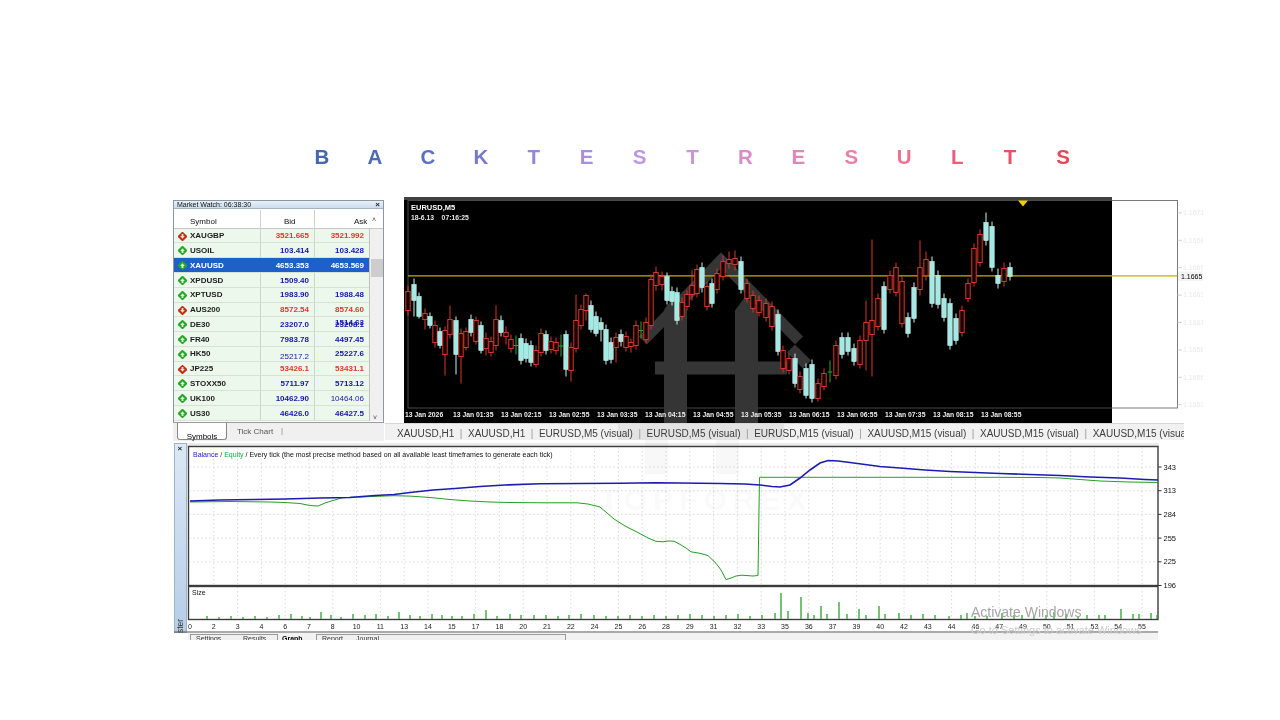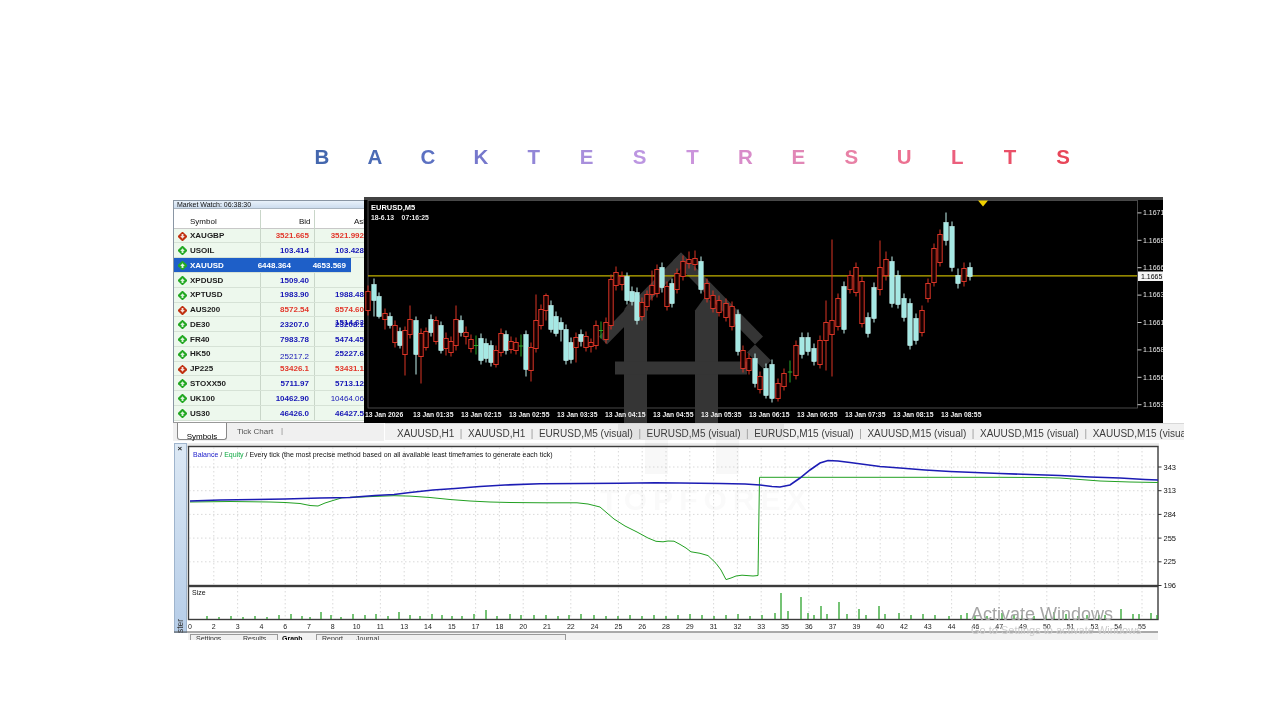--- a/index.html
+++ b/index.html
@@ -25,21 +25,21 @@
 
 <div style="position:absolute;left:173px;top:200px;width:211px;height:240px;
   border:1px solid #8a96a4;background:#fff;font-size:8px;">
   <div style="position:absolute;left:0;top:0;width:100%;height:8px;
     background:linear-gradient(#e8f1fa,#ccdcee);border-bottom:1px solid #a8b4c0;">
     <span style="position:absolute;left:3px;top:0.4px;color:#111;font-size:7px;">Market Watch: 06:38:30</span>
     <span style="position:absolute;right:3px;top:-1px;color:#222;font-size:8px;font-weight:bold;">×</span>
   </div>
   <div style="position:absolute;left:0;top:9px;width:100%;height:18.5px;background:#fff;border-bottom:1px solid #c8c8c8;">
     <span style="position:absolute;left:16px;top:7px;color:#111;">Symbol</span>
-    <span style="position:absolute;left:125px;top:7px;color:#111;">Bid</span>
+    <span style="position:absolute;left:110px;top:7px;color:#111;">Bid</span>
     <span style="position:absolute;left:180px;top:7px;color:#111;">Ask</span>
     <span style="position:absolute;left:198px;top:6px;color:#444;font-size:7px;">˄</span>
   </div>
   <div style="position:absolute;left:0;top:27.7px;width:195px;height:192.3px;background:#edf8ed;"></div>
   <div style="position:absolute;left:86px;top:9px;width:1px;height:211px;background:#c9d6c9;"></div>
   <div style="position:absolute;left:140px;top:9px;width:1px;height:211px;background:#c9d6c9;"></div>
   <div style="position:absolute;left:0;top:27.70px;width:195px;height:14.77px;border-bottom:1px solid #d6e2d6;">
       <svg width="9" height="9" style="position:absolute;left:4px;top:3px" viewBox="0 0 7 7">
         <rect x="0.7" y="0.7" width="5.6" height="5.6" rx="0.8" transform="rotate(45 3.5 3.5)" fill="#c03010"></rect>
         <polygon points="3.5,5.2 1.7,3.1 2.8,3.1 2.8,1.6 4.2,1.6 4.2,3.1 5.3,3.1" fill="rgba(255,255,255,0.85)"></polygon>
@@ -50,27 +50,27 @@
     </div>
     <div style="position:absolute;left:0;top:42.47px;width:195px;height:14.77px;border-bottom:1px solid #d6e2d6;">
       <svg width="9" height="9" style="position:absolute;left:4px;top:3px" viewBox="0 0 7 7">
         <rect x="0.7" y="0.7" width="5.6" height="5.6" rx="0.8" transform="rotate(45 3.5 3.5)" fill="#22a822"></rect>
         <polygon points="3.5,1.8 5.3,3.9 4.2,3.9 4.2,5.4 2.8,5.4 2.8,3.9 1.7,3.9" fill="rgba(255,255,255,0.85)"></polygon>
       </svg>
       <span style="position:absolute;left:16px;top:2.6px;color:#1c1c1c;font-weight:bold;">USOIL</span>
       <span style="position:absolute;right:60px;top:2.6px;color:#1515b5;font-weight:bold;">103.414</span>
       <span style="position:absolute;right:5px;top:2.6px;color:#1515b5;font-weight:bold;">103.428</span>
     </div>
-    <div style="position:absolute;left:0;top:57.24px;width:177px;height:14.77px;background:#1e5fc8;border-bottom:1px solid #d6e2d6;">
+    <div style="position:absolute;left:0;top:57.24px;width:195px;height:14.77px;background:#1e5fc8;border-bottom:1px solid #d6e2d6;">
       <svg width="9" height="9" style="position:absolute;left:4px;top:3px" viewBox="0 0 7 7">
         <rect x="0.7" y="0.7" width="5.6" height="5.6" rx="0.8" transform="rotate(45 3.5 3.5)" fill="#22a822"></rect>
         <polygon points="3.5,1.8 5.3,3.9 4.2,3.9 4.2,5.4 2.8,5.4 2.8,3.9 1.7,3.9" fill="rgba(255,255,255,0.85)"></polygon>
       </svg>
       <span style="position:absolute;left:16px;top:2.6px;color:#fff;font-weight:bold;">XAUUSD</span>
-      <span style="position:absolute;right:60px;top:2.6px;color:#fff;font-weight:bold;">6448.364</span>
+      <span style="position:absolute;right:60px;top:2.6px;color:#fff;font-weight:bold;">4653.353</span>
       <span style="position:absolute;right:5px;top:2.6px;color:#fff;font-weight:bold;">4653.569</span>
     </div>
     <div style="position:absolute;left:0;top:72.01px;width:195px;height:14.77px;border-bottom:1px solid #d6e2d6;">
       <svg width="9" height="9" style="position:absolute;left:4px;top:3px" viewBox="0 0 7 7">
         <rect x="0.7" y="0.7" width="5.6" height="5.6" rx="0.8" transform="rotate(45 3.5 3.5)" fill="#22a822"></rect>
         <polygon points="3.5,1.8 5.3,3.9 4.2,3.9 4.2,5.4 2.8,5.4 2.8,3.9 1.7,3.9" fill="rgba(255,255,255,0.85)"></polygon>
       </svg>
       <span style="position:absolute;left:16px;top:2.6px;color:#1c1c1c;font-weight:bold;">XPDUSD</span>
       <span style="position:absolute;right:60px;top:2.6px;color:#1515b5;font-weight:bold;">1509.40</span>
       <span style="position:absolute;right:5px;top:2.6px;color:#1515b5;font-weight:bold;margin-top:42px;">1514.63</span>
@@ -102,21 +102,21 @@
       <span style="position:absolute;right:60px;top:2.6px;color:#1515b5;font-weight:bold;padding-left:38px;">23207.0</span>
       <span style="position:absolute;right:5px;top:2.6px;color:#1515b5;font-weight:bold;">23208.1</span>
     </div>
     <div style="position:absolute;left:0;top:131.09px;width:195px;height:14.77px;border-bottom:1px solid #d6e2d6;">
       <svg width="9" height="9" style="position:absolute;left:4px;top:3px" viewBox="0 0 7 7">
         <rect x="0.7" y="0.7" width="5.6" height="5.6" rx="0.8" transform="rotate(45 3.5 3.5)" fill="#22a822"></rect>
         <polygon points="3.5,1.8 5.3,3.9 4.2,3.9 4.2,5.4 2.8,5.4 2.8,3.9 1.7,3.9" fill="rgba(255,255,255,0.85)"></polygon>
       </svg>
       <span style="position:absolute;left:16px;top:2.6px;color:#1c1c1c;font-weight:bold;">FR40</span>
       <span style="position:absolute;right:60px;top:2.6px;color:#1515b5;font-weight:bold;">7983.78</span>
-      <span style="position:absolute;right:5px;top:2.6px;color:#1515b5;font-weight:bold;">5474.45</span>
+      <span style="position:absolute;right:5px;top:2.6px;color:#1515b5;font-weight:bold;">4497.45</span>
     </div>
     <div style="position:absolute;left:0;top:145.86px;width:195px;height:14.77px;border-bottom:1px solid #d6e2d6;">
       <svg width="9" height="9" style="position:absolute;left:4px;top:3px" viewBox="0 0 7 7">
         <rect x="0.7" y="0.7" width="5.6" height="5.6" rx="0.8" transform="rotate(45 3.5 3.5)" fill="#22a822"></rect>
         <polygon points="3.5,1.8 5.3,3.9 4.2,3.9 4.2,5.4 2.8,5.4 2.8,3.9 1.7,3.9" fill="rgba(255,255,255,0.85)"></polygon>
       </svg>
       <span style="position:absolute;left:16px;top:2.6px;color:#1c1c1c;font-weight:bold;">HK50</span>
       <span style="position:absolute;right:60px;top:5px;color:#1515b5;font-weight:normal;">25217.2</span>
       <span style="position:absolute;right:5px;top:2.6px;color:#1515b5;font-weight:bold;">25227.6</span>
     </div>
@@ -161,21 +161,21 @@
      <span style="position:absolute;left:3px;bottom:0px;color:#444;font-size:7px;">˅</span>
   </div>
   <div style="position:absolute;left:-1px;top:220.5px;width:211px;height:19.5px;background:#f0f0f0;border-top:1px solid #999;">
     <div style="position:absolute;left:4px;top:0px;width:50px;height:17px;background:#fff;border:1px solid #888;border-top:none;
       border-radius:0 0 3px 3px;text-align:center;color:#000;padding-top:9px;">Symbols</div>
     <span style="position:absolute;left:64px;top:4px;color:#555;">Tick Chart</span>
     <span style="position:absolute;left:108px;top:3px;color:#888;">|</span>
   </div>
 </div>
 
-<div style="position:absolute;left:364px;top:196.5px;width:799px;height:226.5px;background:#000;">
+<div style="position:absolute;left:404px;top:196.5px;width:708px;height:226.5px;background:#000;">
  <div style="position:absolute;left:0;top:0;width:100%;height:3px;background:#424242;"></div>
  <svg width="799" height="226.5" viewBox="385 196.5 799 226.5" style="position:absolute;left:0;top:0;">
   <rect x="389" y="200" width="769.5" height="207.5" fill="none" stroke="#5a5a5a" stroke-width="0.8"></rect>
 
 <g fill="#353535" stroke="none">
  <path d="M 702 252 L 710 260 L 628 344 L 620 336 Z"></path>
  <path d="M 702 252 L 694 260 L 776 344 L 784 336 Z"></path>
  <path d="M 702 252 L 712 252 L 790 332 L 782 341 Z" opacity="0"></path>
  <polygon points="656,295 668,310 668,423 645,423 645,310"></polygon>
  <polygon points="656,295 645,309 668,309"></polygon>
@@ -677,14 +677,14 @@
 </svg>
 <div style="position:absolute;left:188px;top:633px;width:970px;height:7px;background:#f2f2f2;overflow:hidden;font-size:7px;color:#333;">
   <div style="position:absolute;left:2px;top:1px;width:88px;height:12px;background:#f0f0f0;border:1px solid #999;"></div>
   <span style="position:absolute;left:8px;top:1.5px;">Settings</span>
   <span style="position:absolute;left:55px;top:1.5px;">Results</span>
   <span style="position:absolute;left:94px;top:1.5px;font-weight:bold;color:#000;">Graph</span>
   <div style="position:absolute;left:128px;top:1px;width:250px;height:12px;background:#f0f0f0;border:1px solid #999;"></div>
   <span style="position:absolute;left:134px;top:1.5px;">Report</span>
   <span style="position:absolute;left:168px;top:1.5px;">Journal</span>
 </div>
-<div style="position:absolute;left:971px;top:604px;color:#a5a5a5;font-size:18px;">Activate Windows</div>
+<div style="position:absolute;left:971px;top:604px;color:#a5a5a5;font-size:14px;">Activate Windows</div>
 <div style="position:absolute;left:971px;top:624px;color:#cccccc;font-size:11px;">Go to Settings to activate Windows</div>
 
 </body></html>

